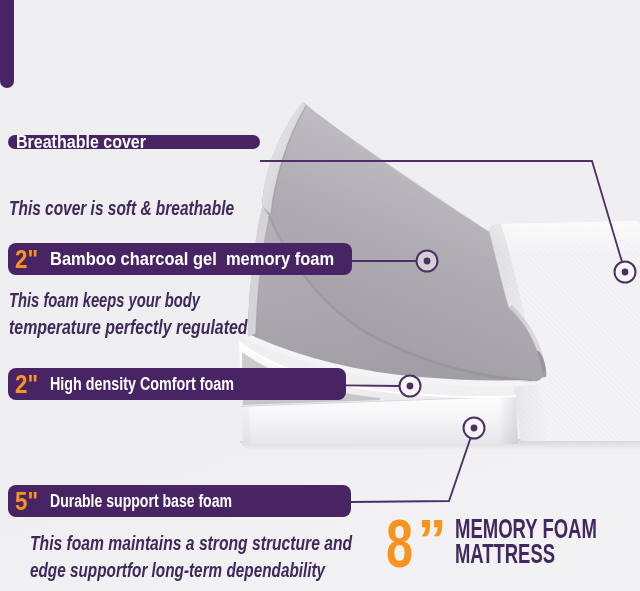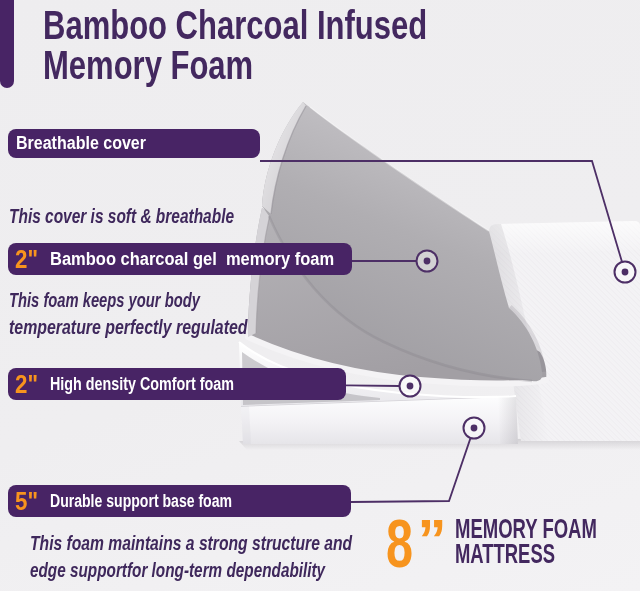--- a/index.html
+++ b/index.html
@@ -14,29 +14,29 @@
              border-radius:0 0 7px 7px;z-index:2;}
   .title{position:absolute;left:43px;top:5px;z-index:2;color:#43285f;font-weight:bold;
          font-size:40px;line-height:40px;white-space:nowrap;}
   .title .tline{display:inline-block;transform-origin:0 50%;}
   .banner{position:absolute;left:8px;background:#482465;border-radius:8px;z-index:4;
           display:flex;align-items:center;white-space:pre;}
   .banner .size{color:#f7941e;font-weight:bold;font-size:25px;display:inline-block;
                 transform-origin:0 50%;margin-left:7px;}
   .banner .blabel{color:#ffffff;font-weight:bold;font-size:18px;display:inline-block;
                   transform-origin:0 50%;margin-left:9px;}
-  #banner1{top:129px;width:252px;height:29px;}
+  #banner1{top:135px;width:252px;height:14px;}
   #banner2{top:243px;width:344px;height:32px;}
   #banner3{top:368px;width:338px;height:32px;}
   #banner4{top:485px;width:343px;height:32px;}
   #banner1 .blabel{margin-left:8px !important;}
   .caption{position:absolute;left:9px;z-index:2;color:#3f285c;font-weight:bold;
            font-style:italic;font-size:21px;line-height:27px;white-space:nowrap;}
   .caption .cline{display:block;width:max-content;transform-origin:0 0;}
-  #caption1{top:202px;}
+  #caption1{top:194px;}
   #caption2{top:286px;text-align:center;}
   #caption3{top:411px;}
   #caption4{top:529px;margin-left:21px;}
   .footer{position:absolute;left:386px;top:509px;z-index:2;white-space:nowrap;}
   .footer .f8{color:#f7941e;font-weight:bold;font-size:69px;line-height:69px;
               display:inline-block;transform-origin:0 50%;vertical-align:top;}
   .footer .fq{color:#f7941e;font-weight:bold;font-size:58px;line-height:58px;
               display:inline-block;vertical-align:top;margin-top:2px;margin-left:-7px;transform-origin:0 50%;}
   .footer .ftext{display:inline-block;vertical-align:top;margin-top:7px;margin-left:4px;
                  color:#43285f;font-weight:bold;font-size:28px;line-height:25px;}
@@ -152,24 +152,20 @@
                L262,206
                C264,170 281,128 303,102 Z" fill="url(#coverGrad)"></path>
       <path d="M269,216 C291,267 329,316 384,342 C428,363 477,377 532,381" stroke="#7b7780" stroke-opacity="0.25" stroke-width="2.5" fill="none"></path>
       <path d="M303,102 C281,128 264,170 262,206 L271,214 C275,178 287,138 306,106 Z" fill="url(#coverEdge)"></path>
       <path d="M306,106 C287,138 275,178 271,214" stroke="#918e95" stroke-width="1.4" fill="none" opacity="0.55"></path>
       <path d="M310,107 C345,135 425,190 489,231" stroke="#ffffff" stroke-width="1.6" fill="none" opacity="0.4"></path>
     </g>
   </svg>
 
   <div class="accentbar"></div>
-  <div class="title">
-    <span class="tline" id="t1">Bamboo Charcoal Infused</span><br>
-    <span class="tline" id="t2">Memory Foam</span>
-  </div>
 
   <div class="banner" id="banner1">
     <span class="blabel">Breathable cover</span>
   </div>
   <div class="caption" id="caption1">
     <span class="cline">This cover is soft &amp; breathable</span>
   </div>
 
   <div class="banner" id="banner2">
     <span class="size">2"</span>

